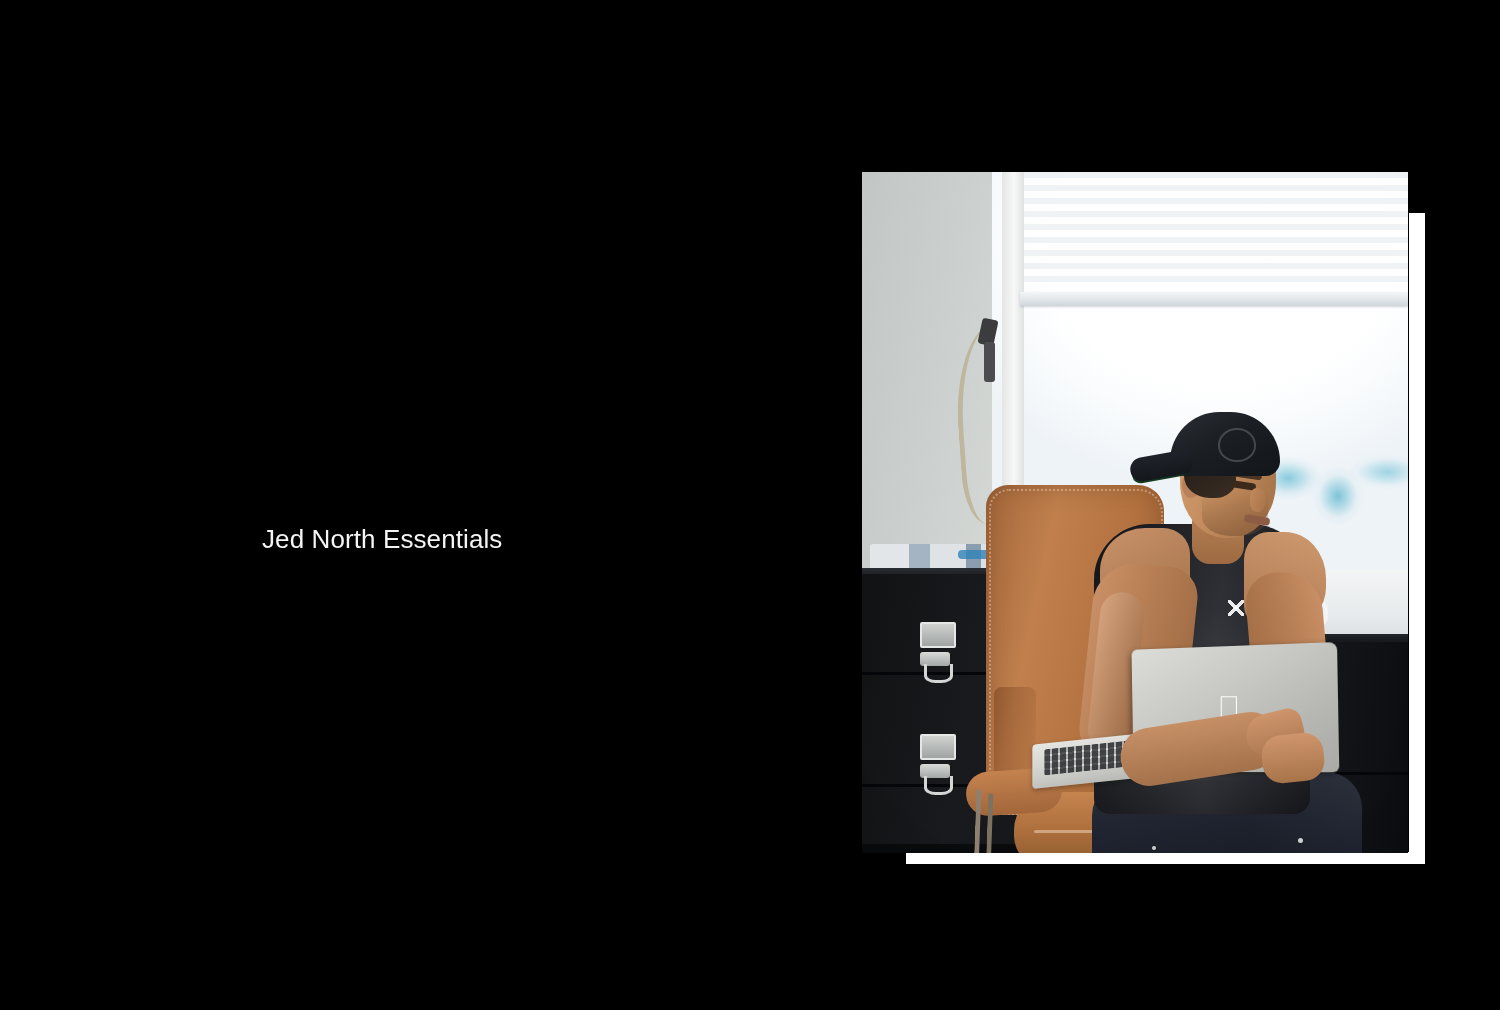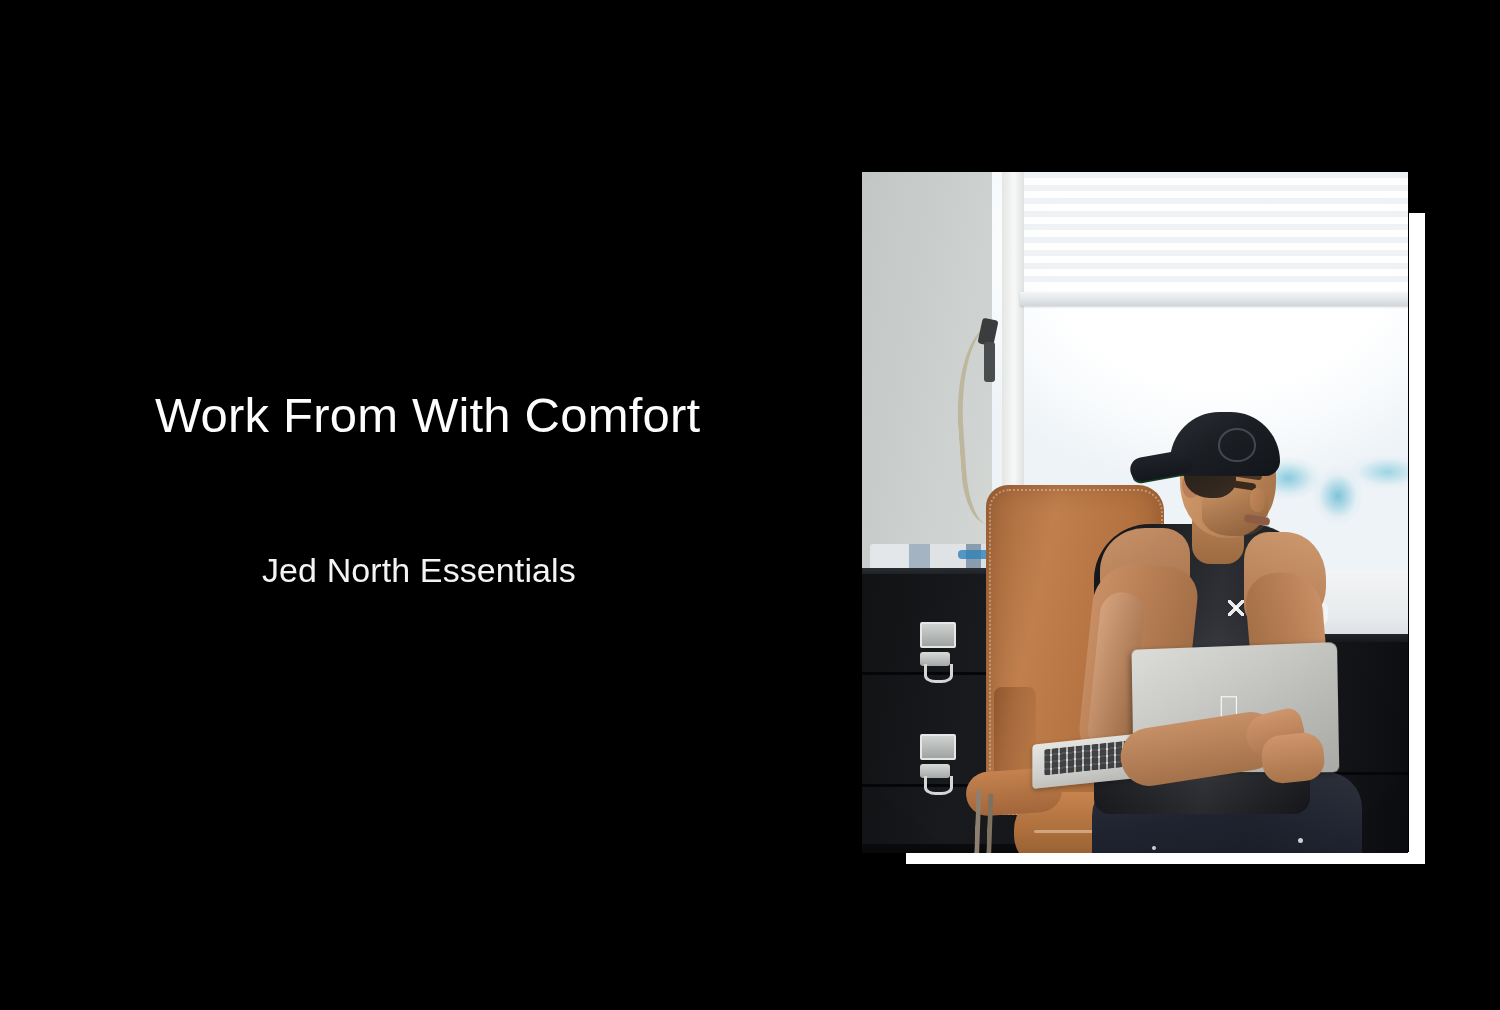--- a/index.html
+++ b/index.html
@@ -36,22 +36,22 @@
     font-size: 49px;
     line-height: 58px;
     letter-spacing: 0.2px;
     color: #fdfdfd;
     font-weight: 400;
     white-space: nowrap;
   }
   #slide-subtitle {
     position: absolute;
     left: 262px;
-    top: 549px;
-    font-size: 34px;
+    top: 518px;
+    font-size: 26px;
     line-height: 42px;
     letter-spacing: 0.1px;
     color: #f4f4f4;
     font-weight: 400;
     white-space: nowrap;
     text-align: center;
   }
 
   
   #frame-right-band {
@@ -455,21 +455,20 @@
       radial-gradient(ellipse 120% 110% at 50% 45%, rgba(255,255,255,0.0) 56%, rgba(0,0,0,0.10) 100%);
     pointer-events: none;
   }
 </style>
 </head>
 <body>
 
 <div id="slide">
 
   <div id="text-block">
-    <div id="slide-title">Work From With Comfort</div>
     <div id="slide-subtitle">Jed North Essentials</div>
   </div>
 
   <div id="frame-right-band"></div>
   <div id="frame-bottom-band"></div>
 
   <div id="photo">
 
     <div class="layer wall"></div>
     <div class="layer window-glow"></div>

